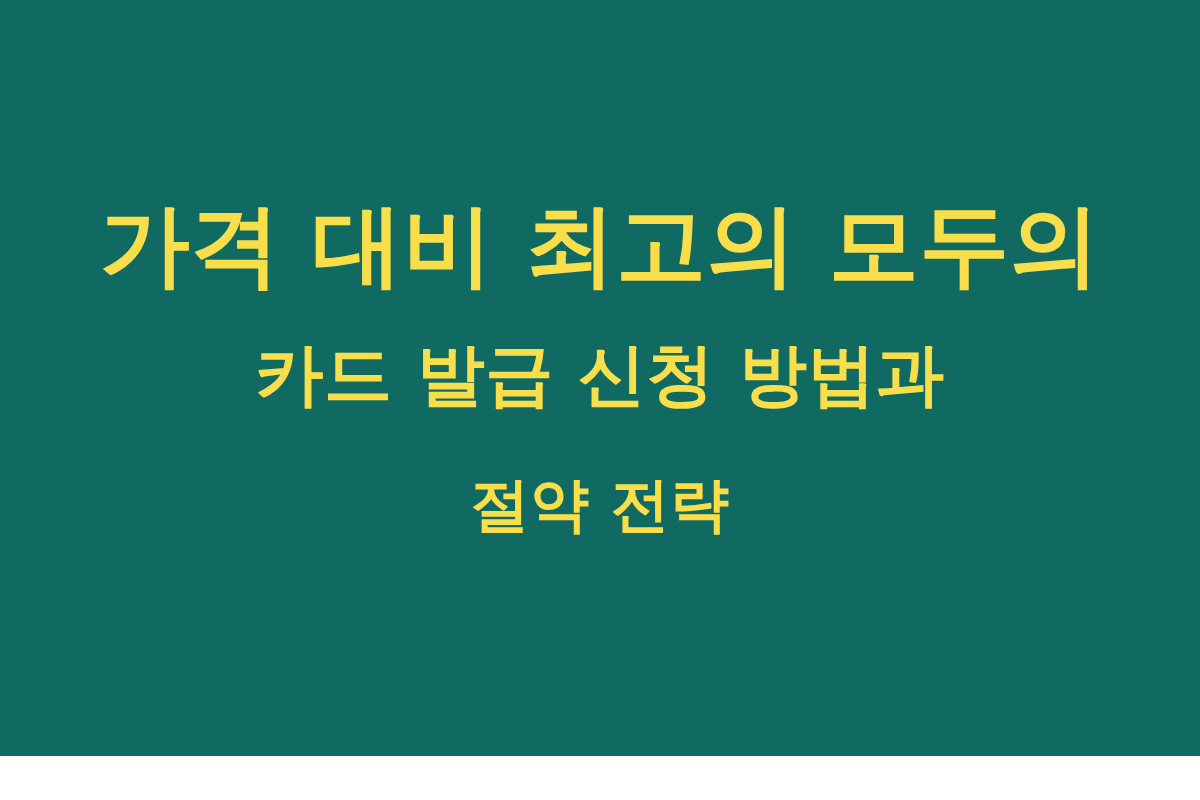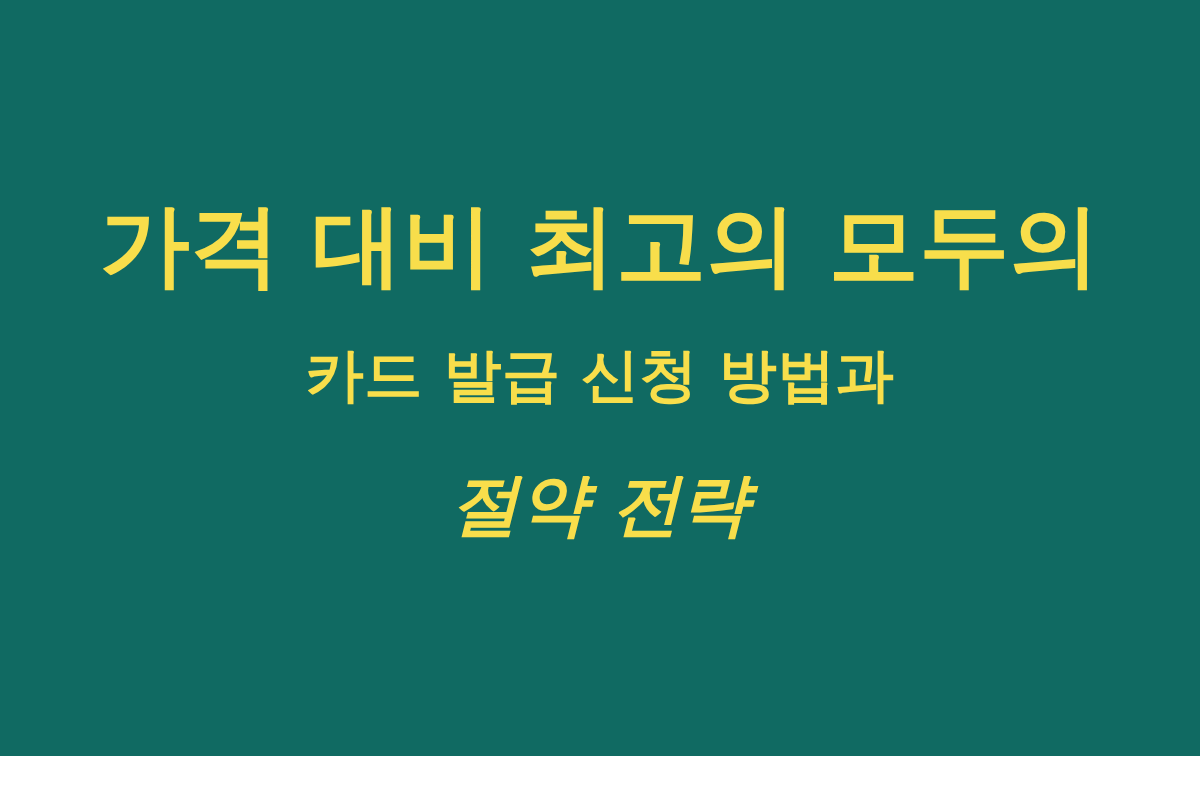--- a/index.html
+++ b/index.html
@@ -43,22 +43,22 @@
     font-family: "DejaVu Sans", "Liberation Sans", sans-serif;
     font-size: 92px;
     line-height: 130px;
     font-weight: 700;
     letter-spacing: 0.5px;
     white-space: nowrap;
     text-rendering: optimizeLegibility;
   }
 
   .title-line.line-1 { font-size: 90px; }
-  .title-line.line-2 { font-size: 58px; text-align: right; }
-  .title-line.line-3 { font-size: 68px; font-style: italic; }
+  .title-line.line-2 { font-size: 68px; text-align: right; }
+  .title-line.line-3 { font-size: 59px; }
 </style>
 </head>
 <body>
 
 <div id="banner" style="background: rgb(16, 106, 98);">
   <div id="title-block">
     <span class="title-line line-1" style="color: rgb(248, 222, 75);">가격 대비 최고의 모두의</span>
     <span class="title-line line-2" style="color: rgb(248, 222, 75);">카드 발급 신청 방법과</span>
     <span class="title-line line-3" style="color: rgb(248, 222, 75);">절약 전략</span>
   </div>

